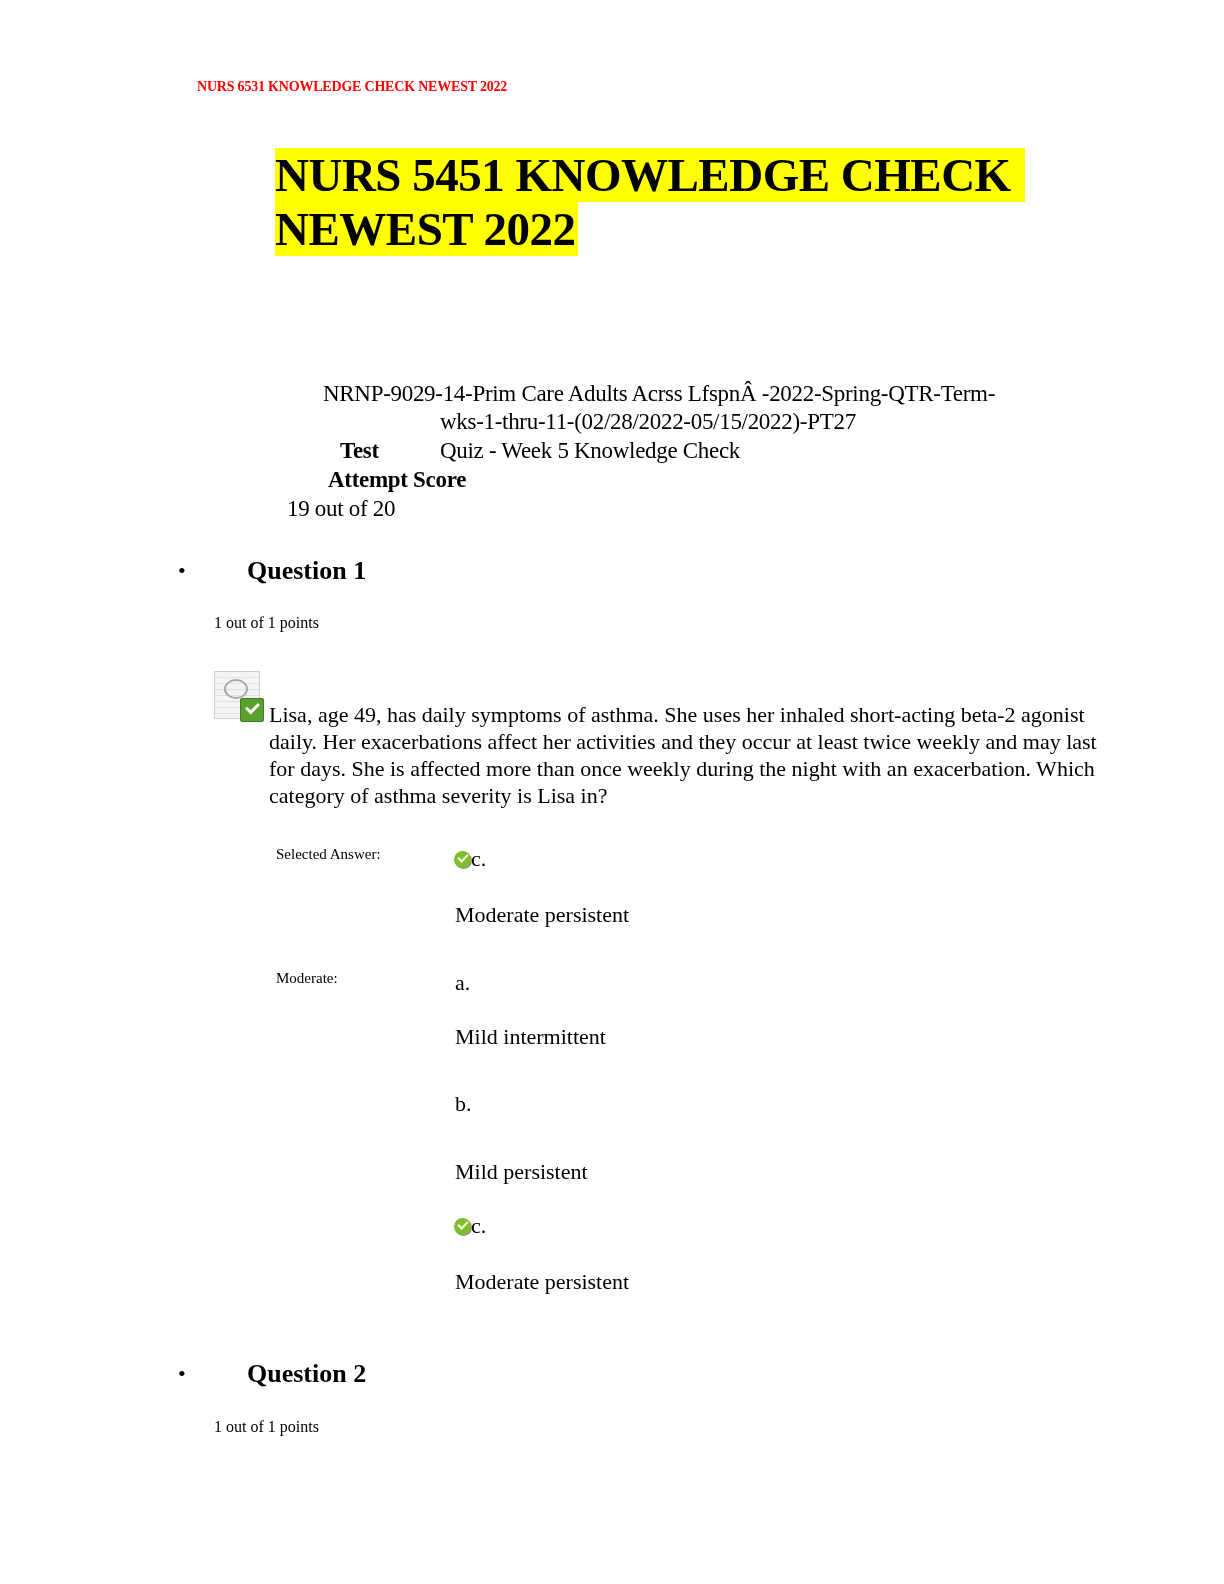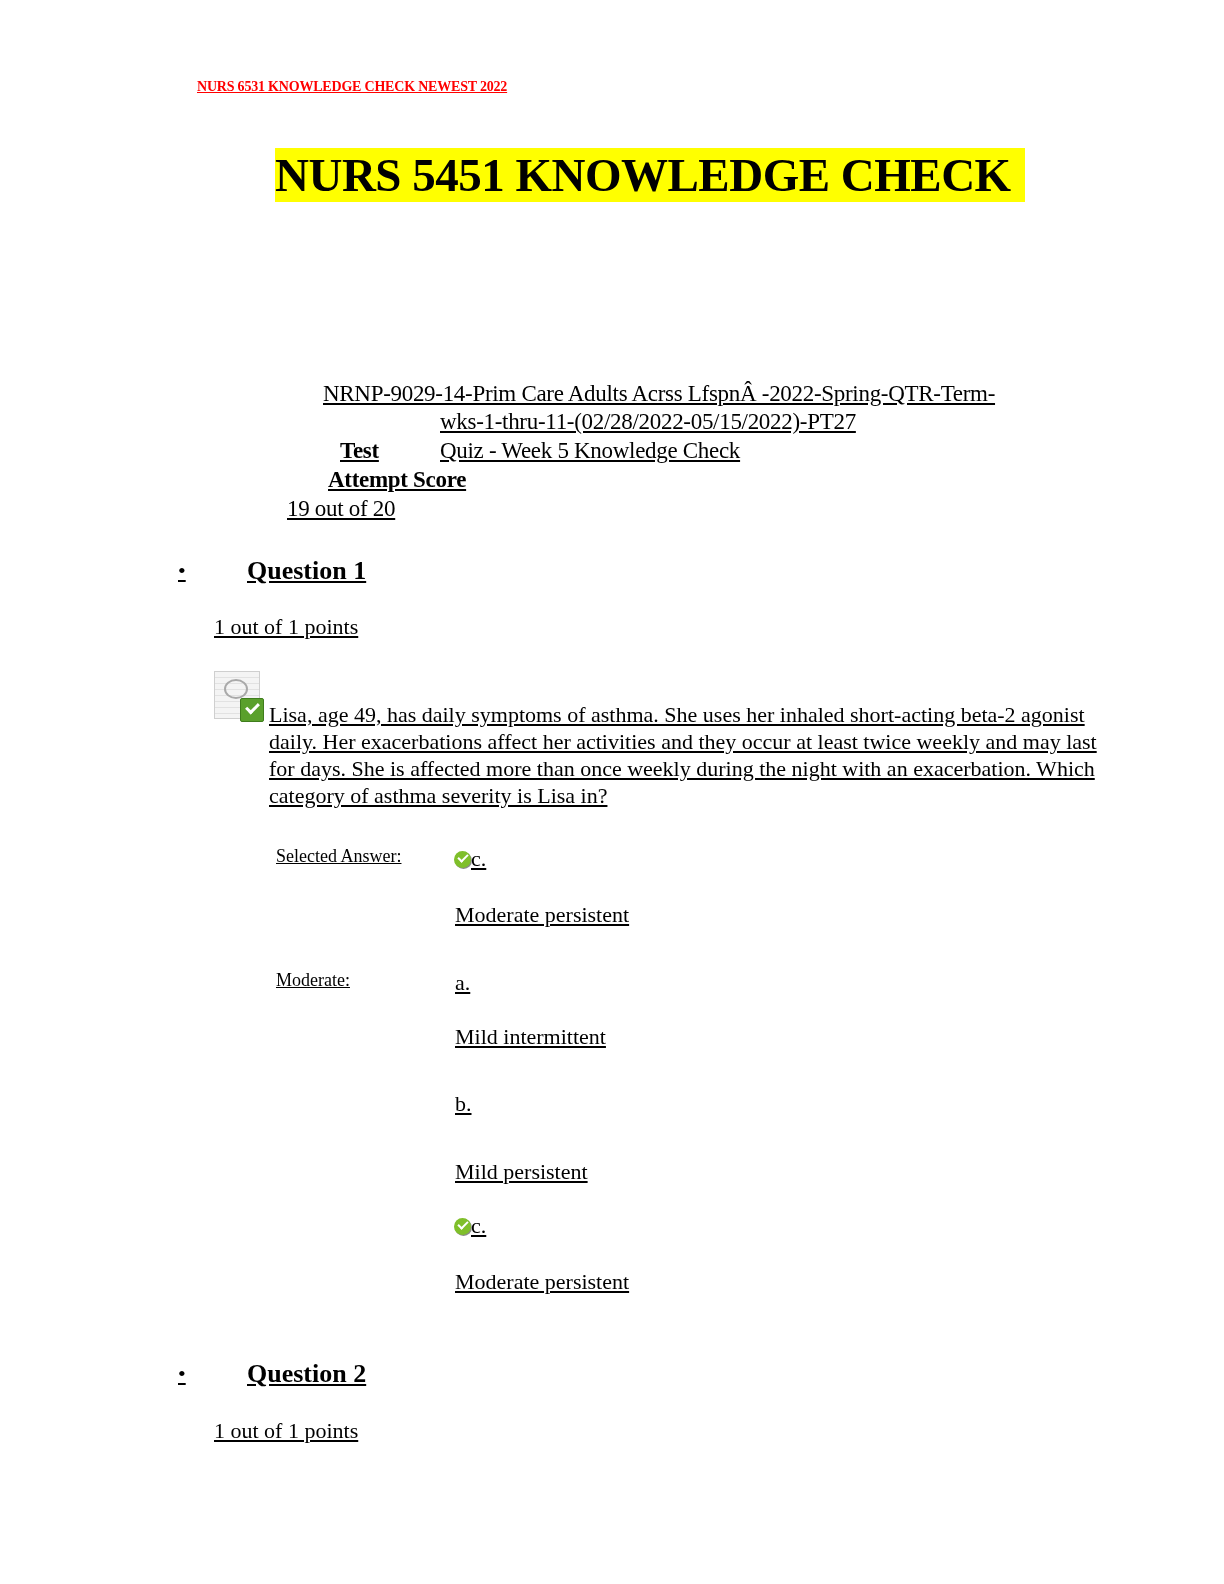--- a/index.html
+++ b/index.html
@@ -1,43 +1,43 @@
 <!DOCTYPE html>
 <html><head>
   <meta charset="utf-8">
   <style>
     html, body { margin: 0; padding: 0; background: #ffffff; }
     body {
       width: 1224px; height: 1584px; position: relative; overflow: hidden;
       font-family: "Liberation Serif", "DejaVu Serif", serif; color: #000;
     }
-    .abs { position: absolute; white-space: nowrap; text-decoration: underline; }
+    .abs { position: absolute; white-space: nowrap; }
     .header-red {
       left: 197px; top: 79px; font-size: 14px; font-weight: bold; color: #ff0000;
       letter-spacing: -0.2px;
     }
     .title-wrap { left: 275px; top: 148px; }
     .title-line {
       display: inline-block; background: #ffff00; font-weight: bold;
       font-size: 47px; line-height: 54px; letter-spacing: -0.5px;
       padding-right: 2px;
     }
     .title-line.l1 { padding-right: 14px; }
     .meta { font-size: 23px; letter-spacing: -0.3px; }
     .course1 { left: 323px; top: 381px; }
     .course2 { left: 440px; top: 409px; }
     .test-label { left: 340px; top: 438px; font-weight: bold; text-align: right; }
     .test-value { left: 440px; top: 438px; }
     .attempt-label { left: 328px; top: 467px; font-weight: bold; }
     .score-value { left: 287px; top: 496px; }
     .bullet { font-size: 22px; }
     .q-title { font-size: 26px; font-weight: bold; margin-left: 33px; }
-    .q-points { font-size: 22px; }
+    .q-points { font-size: 16px; }
     .q-text { font-size: 22px; line-height: 27px; white-space: normal; width: 850px; }
-    .ans-label { font-size: 18px; }
+    .ans-label { font-size: 15px; }
     .ans-text { font-size: 22px; }
     .check {
       display: inline-block; width: 17px; height: 17px; border-radius: 50%;
       background: #7fbf2a; position: relative; vertical-align: -2px;
       box-shadow: 1px 1px 0 #8a8a8a;
     }
     .check::after {
       content: ""; position: absolute; left: 4px; top: 3px; width: 8px; height: 4px;
       border-left: 2.5px solid #fff; border-bottom: 2.5px solid #fff;
       transform: rotate(-45deg);
@@ -61,20 +61,21 @@
       border-left: 3px solid #fff; border-bottom: 3px solid #fff; transform: rotate(-45deg);
     }
   </style>
 </head>
 <body>
 
 <div class="abs header-red">NURS 6531 KNOWLEDGE CHECK NEWEST 2022</div>
 
 <div class="abs title-wrap">
   <div><span class="title-line l1">NURS 5451 KNOWLEDGE CHECK</span></div>
+  <div><span class="title-line">NEWEST 2022</span></div>
 </div>
 
 <div class="abs meta course1">NRNP-9029-14-Prim Care Adults Acrss LfspnÂ -2022-Spring-QTR-Term-</div>
 <div class="abs meta course2">wks-1-thru-11-(02/28/2022-05/15/2022)-PT27</div>
 <div class="abs meta test-label">Test</div>
 <div class="abs meta test-value">Quiz - Week 5 Knowledge Check</div>
 <div class="abs meta attempt-label">Attempt Score</div>
 <div class="abs meta score-value">19 out of 20</div>
 
 <div class="abs bullet" style="left:178px; top:558px;">•</div>

